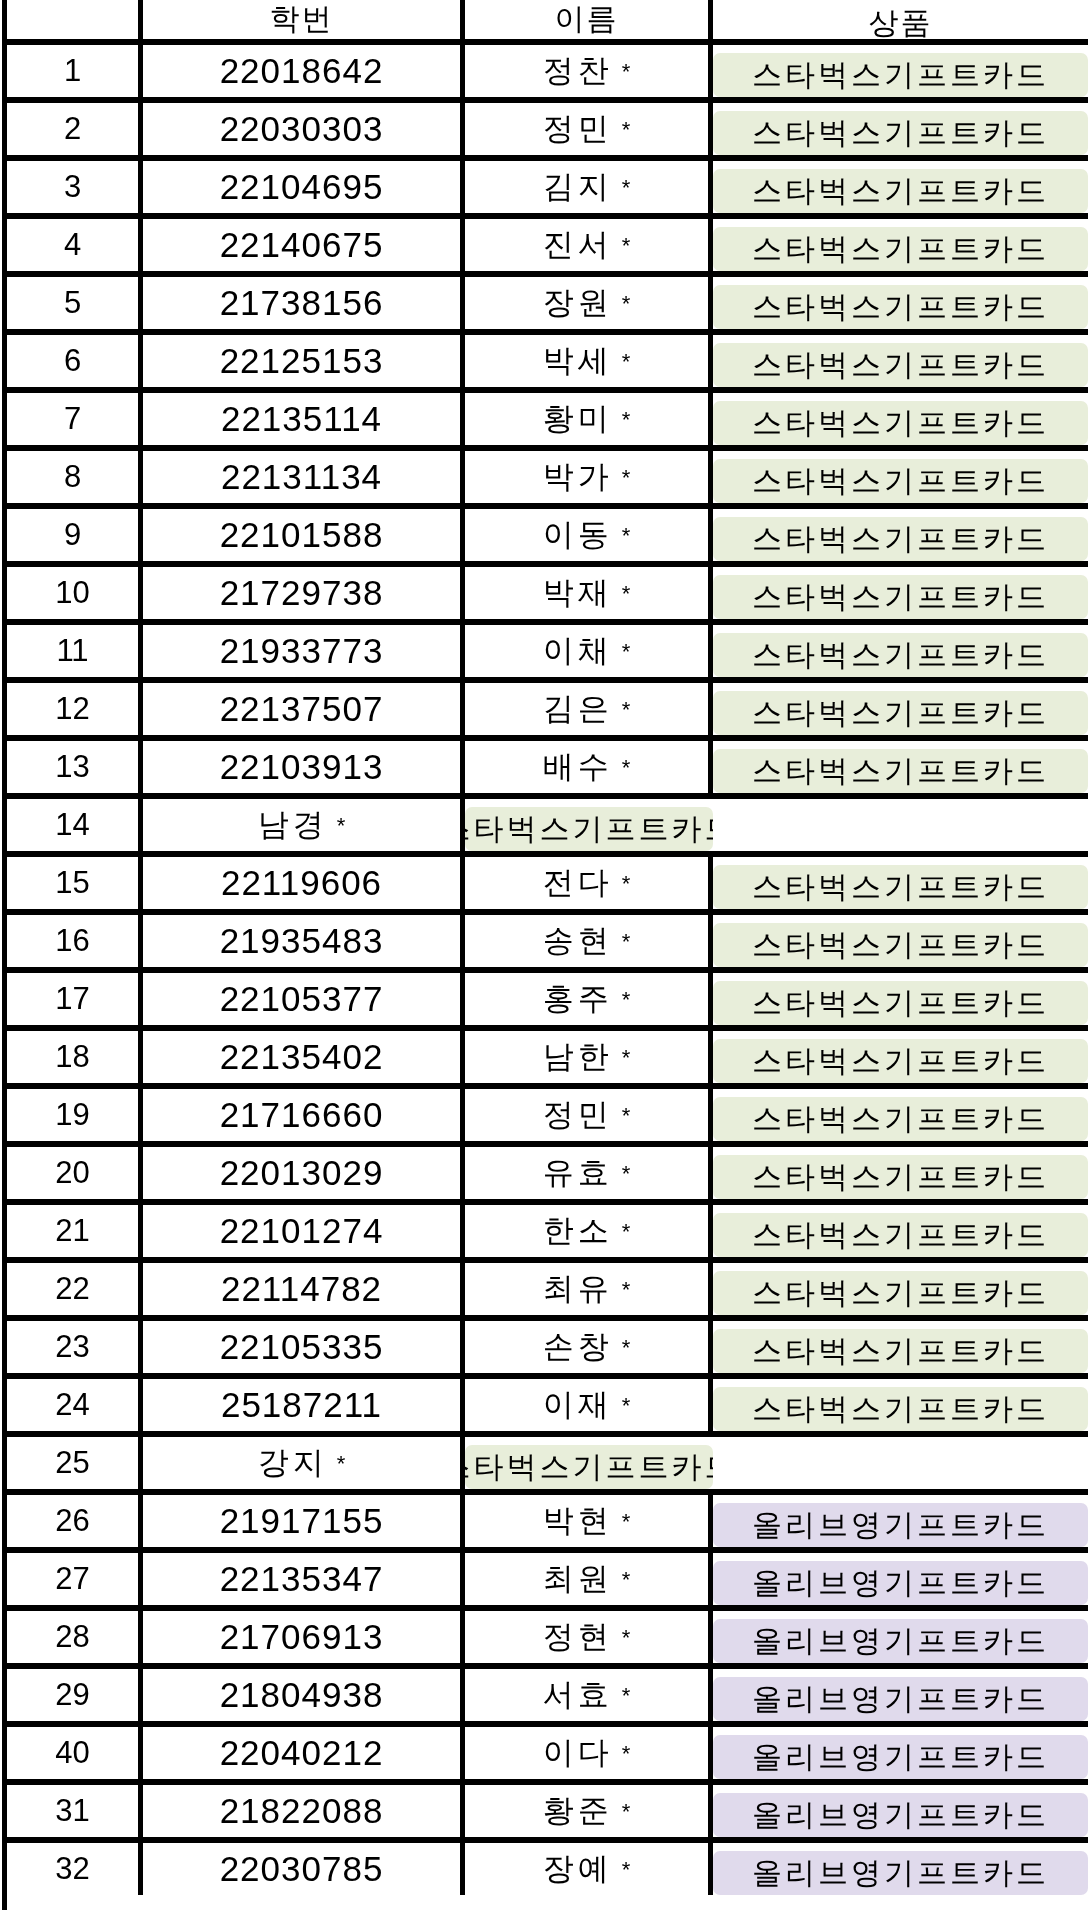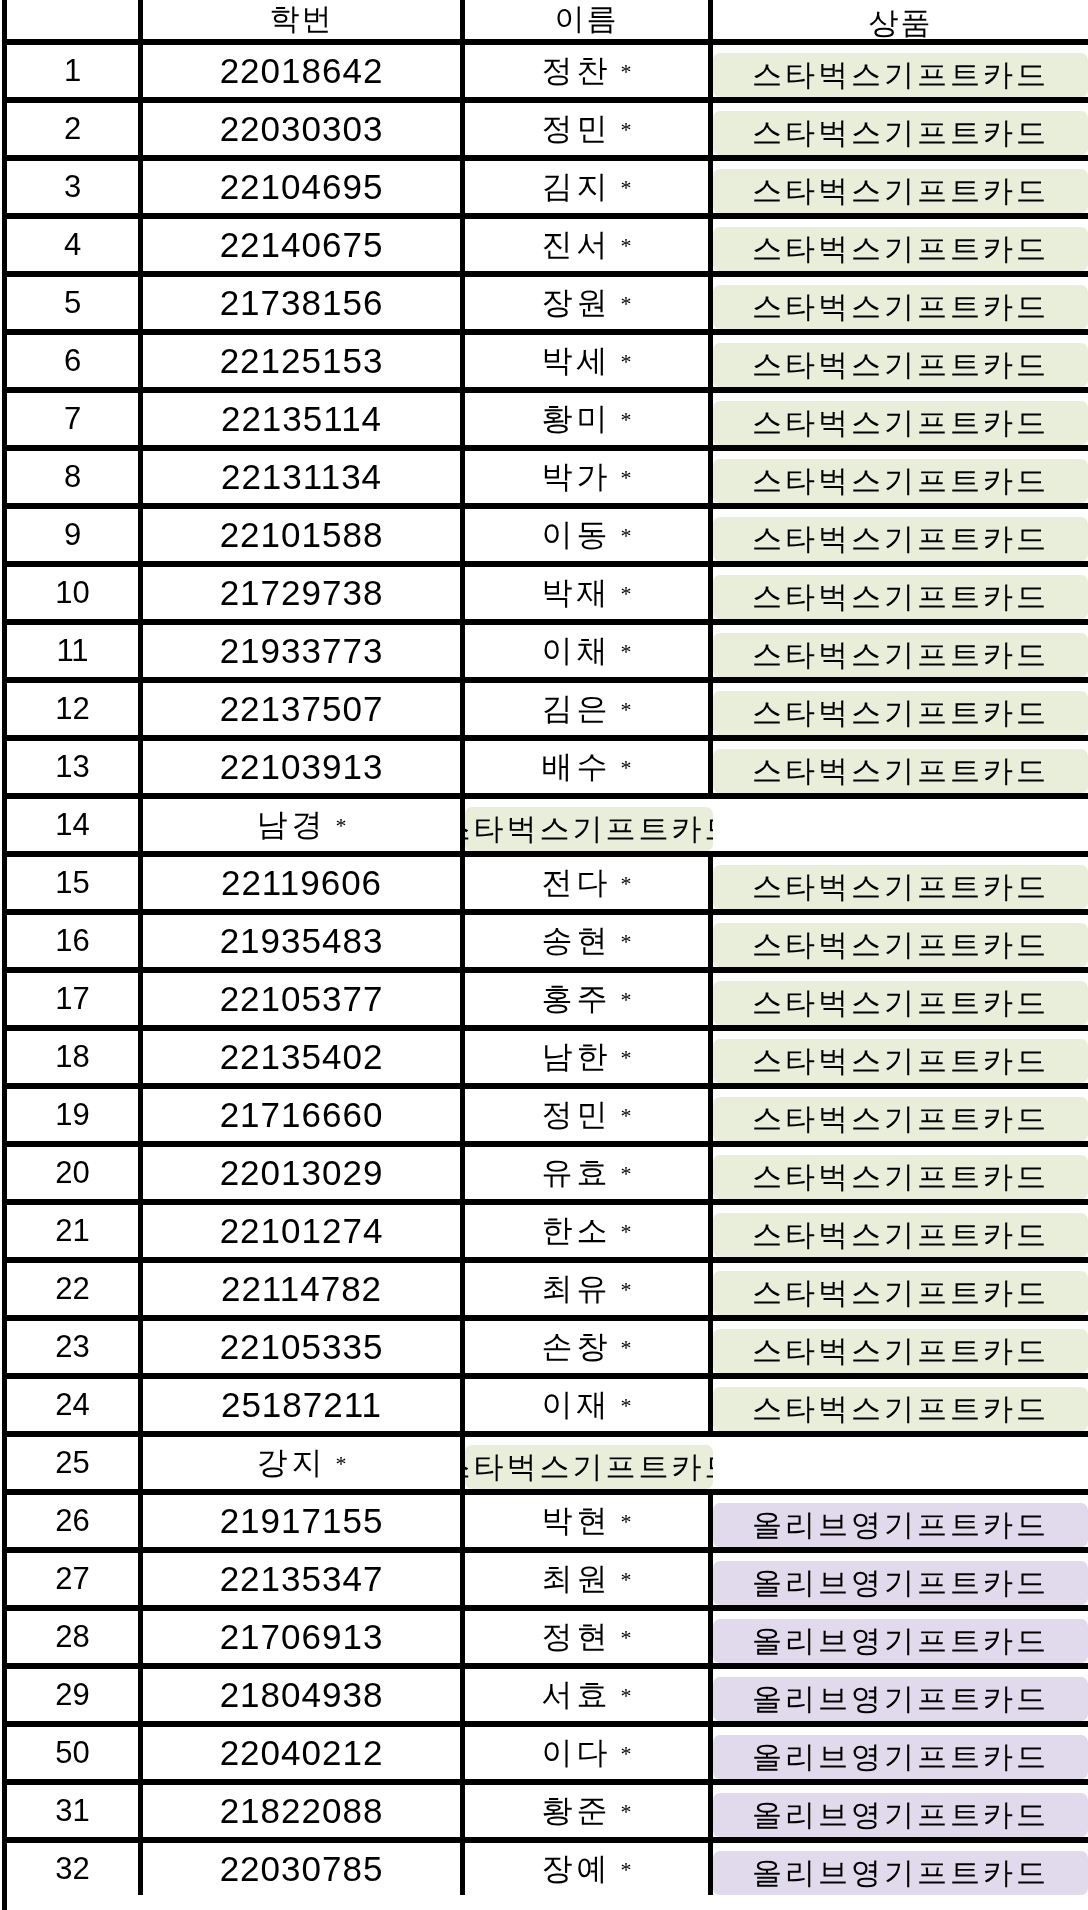--- a/index.html
+++ b/index.html
@@ -43,21 +43,21 @@
     white-space: nowrap;
     overflow: hidden;
   }
   .cell:last-child {
     border-right: none;
     margin-top: 8px;
   }
   .header .cell { font-size: 30px; letter-spacing: 2px; }
   .cell.rank { font-size: 31px; }
   .cell.sid  { font-size: 35px; letter-spacing: 1px; }
-  .cell.name { font-size: 31px; letter-spacing: 4px; font-family: Liberation Serif, serif; }
+  .cell.name { font-size: 31px; letter-spacing: 4px; }
   .cell.prize{ font-size: 30px; letter-spacing: 3px; border-radius: 7px; }
   .mask {
     font-size: 22px;
     letter-spacing: 0;
     margin-left: 9px;
     line-height: 1;
     transform: translateY(1px);
   }
 </style>
 </head>
@@ -353,21 +353,21 @@
     <div class="cell rank">29</div>
     <div class="cell sid">21804938</div>
     <div class="cell name">
       <span>서효</span>
       <span class="mask">*</span>
     </div>
     <div class="cell prize" style="background: rgb(224, 218, 236);">올리브영기프트카드</div>
   </div>
 
   <div class="row body">
-    <div class="cell rank">50</div>
+    <div class="cell rank">40</div>
     <div class="cell sid">22040212</div>
     <div class="cell name">
       <span>이다</span>
       <span class="mask">*</span>
     </div>
     <div class="cell prize" style="background: rgb(224, 218, 236);">올리브영기프트카드</div>
   </div>
 
   <div class="row body">
     <div class="cell rank">31</div>

